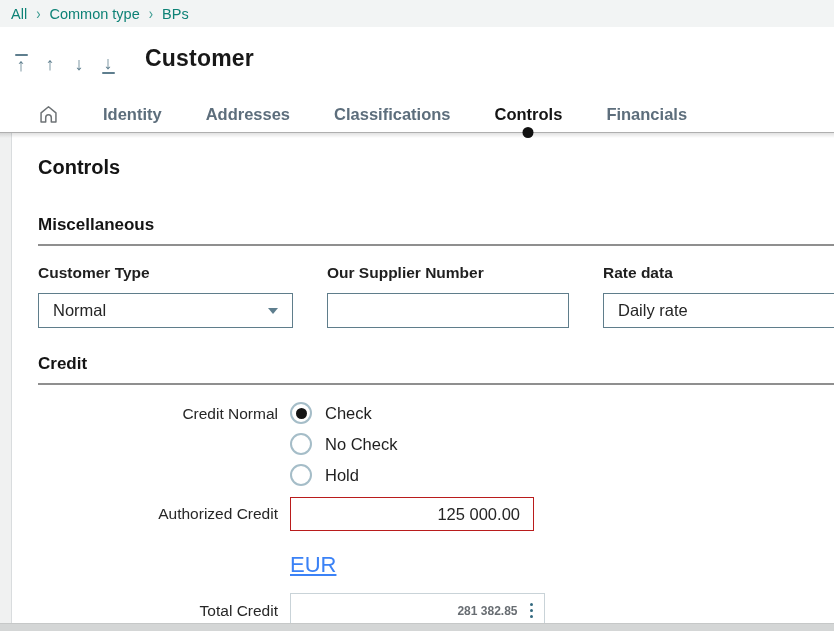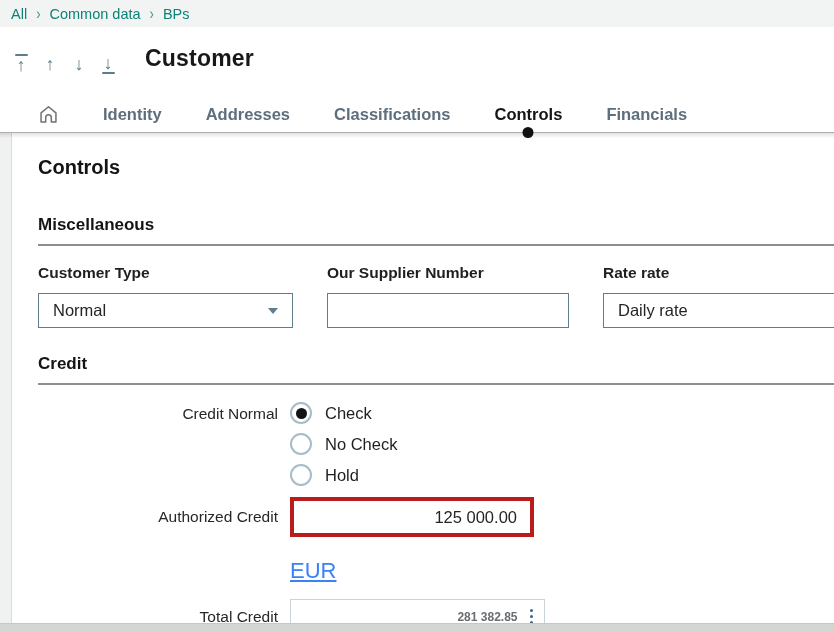--- a/index.html
+++ b/index.html
@@ -121,21 +121,21 @@
     width:22px; height:22px; flex:0 0 22px; border-radius:50%;
     border:2px solid #a5bdc8; background:#fff;
     display:flex; align-items:center; justify-content:center;
   }
   .radio .rdot { width:11px; height:11px; border-radius:50%; background:#141414; display:none; }
   .radio.selected .rdot { display:block; }
   .radio-label { font-size:16.5px; color:#1f1f1f; }
 
   .row-authorized { margin-top:11px; align-items:center; }
   .amount-input {
-    width:244px; height:34px; border:4px solid #b91c1c; background:#fff;
+    width:244px; height:34px; border:1px solid #b91c1c; background:#fff;
     text-align:right; padding:16px 13px; font-size:16.5px; color:#252525;
     font-family:"Liberation Sans", sans-serif;
   }
   .row-currency { margin-top:21px; }
   .currency-text { font-size:22px; color:#3b82f6;text-decoration:underline; }
 
   .row-total { margin-top:15px; align-items:center; }
   .readonly-box {
     width:255px; height:36px;
     border:1px solid #c9d3d8; border-bottom:2px solid #40707f; background:#fff;
@@ -151,21 +151,21 @@
     flex:0 0 8px; background:#d4d6d6; border-top:1px solid #c6c8c8;
     position:relative; z-index:5;
   }
 </style>
 </head>
 <body>
 
 <div class="breadcrumb-bar">
   <a class="crumb">All</a>
   <span class="crumb-sep">›</span>
-  <a class="crumb">Common data</a>
+  <a class="crumb">Common type</a>
   <span class="crumb-sep">›</span>
   <a class="crumb">BPs</a>
 </div>
 
 <div class="title-row">
   <div class="nav-group">
     <button class="nav-btn">
       <span class="bar"></span>
       <span class="glyph">↑</span>
     </button>
@@ -220,21 +220,21 @@
         <div class="select-box">
           <span>Normal</span>
           <span class="caret"></span>
         </div>
       </div>
       <div class="field f-supplier">
         <span class="field-label">Our Supplier Number</span>
         <input class="text-input" type="text" value="" style="">
       </div>
       <div class="field f-rate">
-        <span class="field-label">Rate rate</span>
+        <span class="field-label">Rate data</span>
         <div class="select-box">
           <span>Daily rate</span>
 
         </div>
       </div>
     </div>
 
     <h3 class="section-title credit">Credit</h3>
 
     <div class="form-row row-credit-control">

